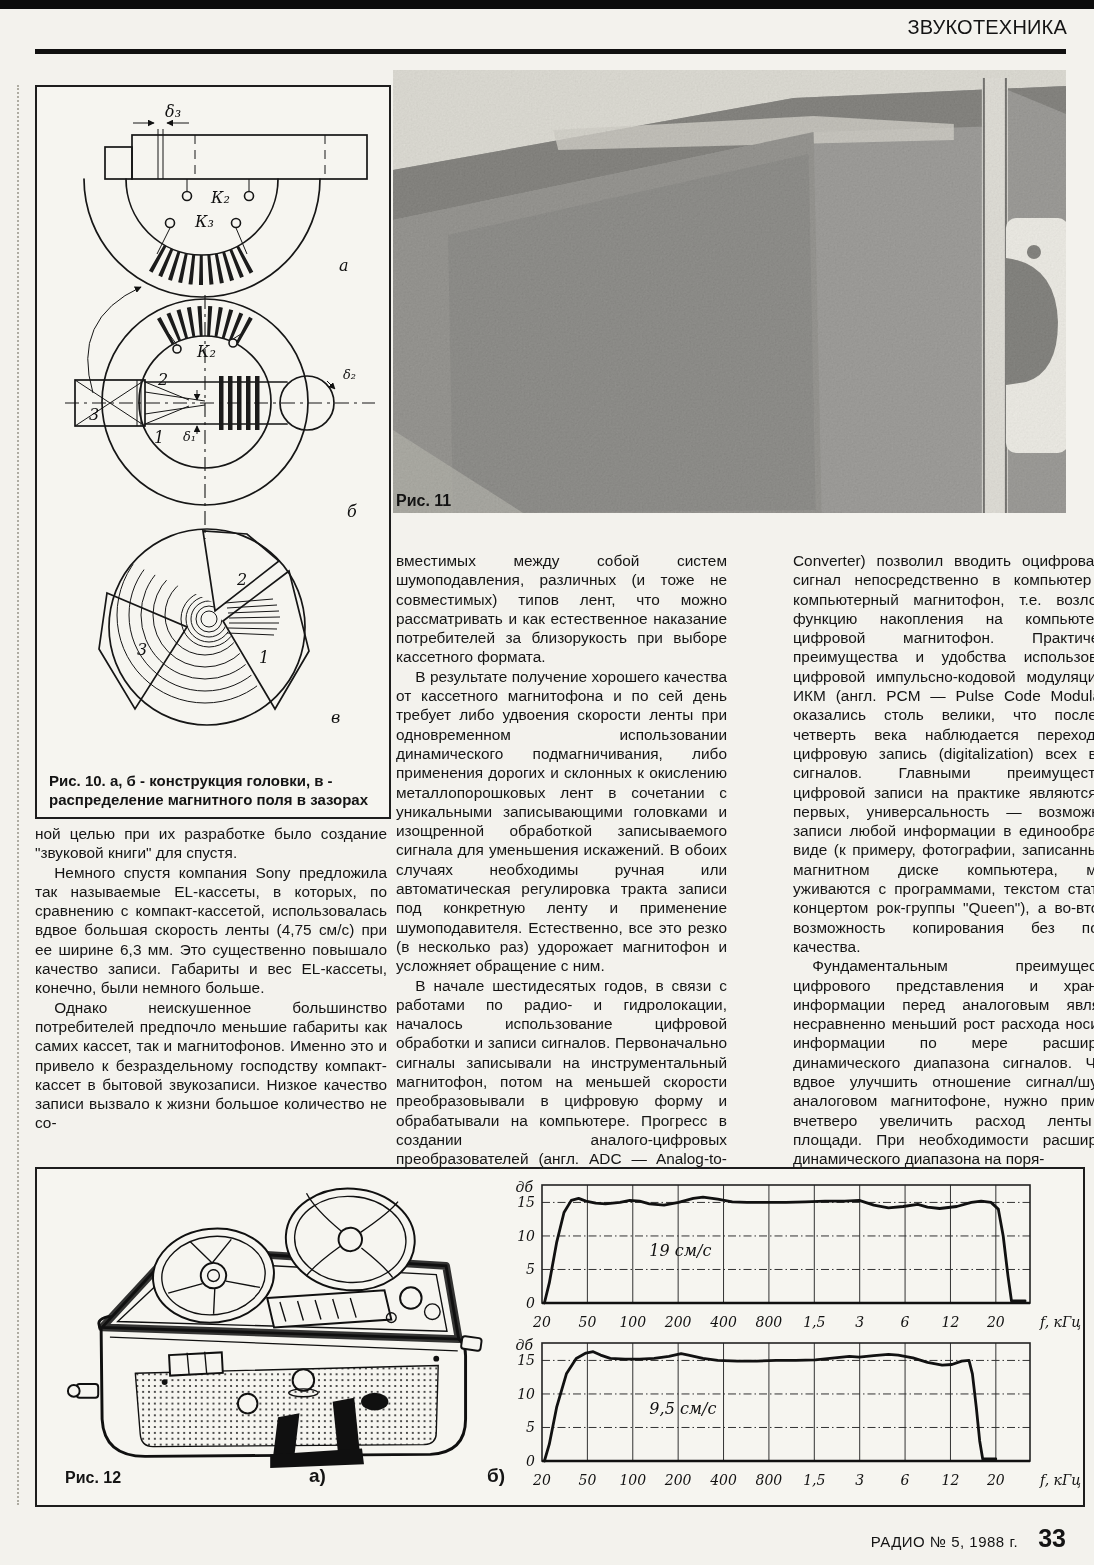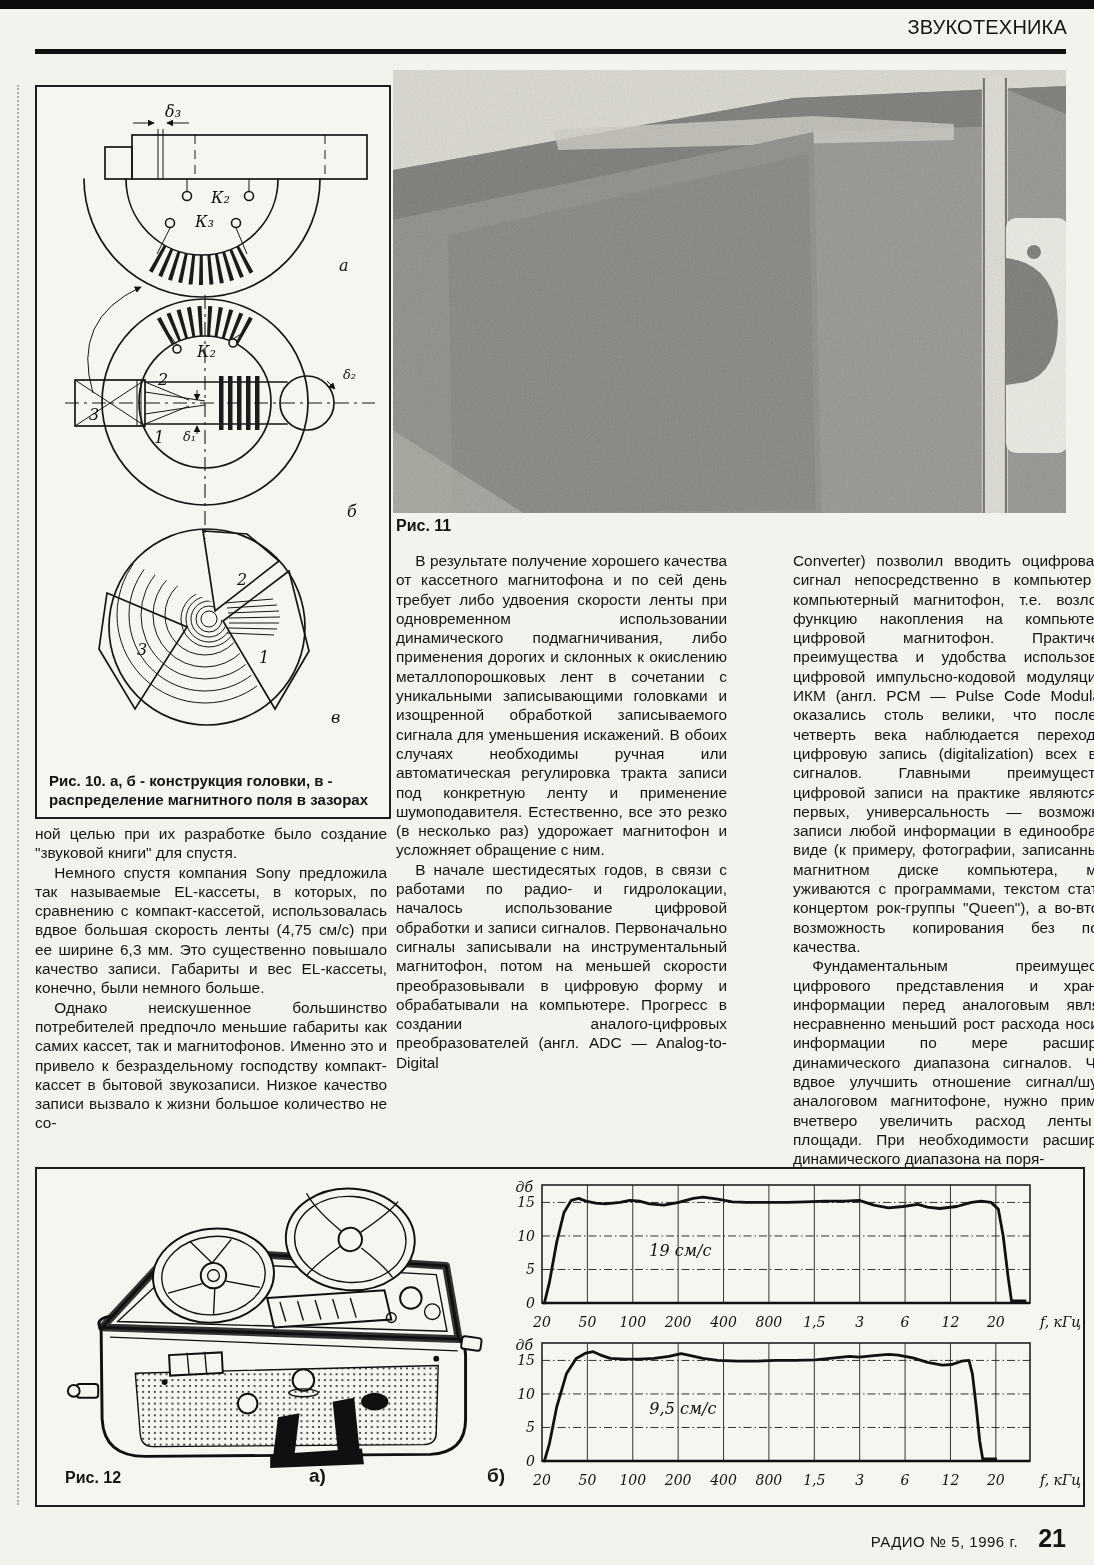--- a/index.html
+++ b/index.html
@@ -7,21 +7,21 @@
   .topbar{position:absolute;left:0;top:0;width:100%;height:9px;background:#0c0c0c;}
   .scanline{position:absolute;left:17px;top:85px;height:1420px;width:0;border-left:2px dotted #aeaca2;}
   .section-title{position:absolute;top:16px;right:27px;font-size:20px;font-weight:normal;letter-spacing:0.2px;}
   .rule{position:absolute;left:35px;right:28px;top:49px;height:5px;background:#101010;}
   .figbox{position:absolute;border:2px solid #1d1d1d;background:#f6f5f0;}
   #fig10{left:35px;top:85px;width:352px;height:730px;}
   #fig10 svg{position:absolute;left:0;top:0;overflow:visible;}
   .fig10-caption{position:absolute;left:12px;right:8px;bottom:8px;font-weight:bold;font-size:15px;line-height:19px;}
   .photo{position:absolute;left:393px;top:70px;width:673px;height:443px;}
   .caption{position:absolute;font-weight:bold;font-size:16px;}
-  #cap11{left:396px;top:517px;text-align:right;}
+  #cap11{left:396px;top:492px;text-align:right;}
   .col{position:absolute;font-size:15.4px;line-height:19.3px;text-align:justify;hyphens:auto;}
   .para{margin:0;}
   .para.ind{text-indent:1.25em;}
   #colL{left:35px;top:824px;width:352px;}
   #colM{left:396px;top:551px;width:331px;}
   #colR{left:768px;top:551px;width:338px;margin-left:25px;}
   #fig12{left:35px;top:1167px;width:1046px;height:336px;}
   #recorder{position:absolute;left:10px;top:4px;width:460px;height:298px;}
   .chart{position:absolute;left:467px;width:578px;height:156px;}
   #chartA{top:10px;}
@@ -199,20 +199,21 @@
     </svg>
   </div>
   <div class="caption" id="cap11">Рис. 11</div>
 
   <div class="col" id="colL">
       <p class="para">ной целью при их разработке было создание "звуковой книги" для спустя.</p>
       <p class="para ind">Немного спустя компания Sony предложила так называемые EL-кассеты, в которых, по сравнению с компакт-кассетой, использовалась вдвое большая скорость ленты (4,75 см/с) при ее ширине 6,3 мм. Это существенно повышало качество записи. Габариты и вес EL-кассеты, конечно, были немного больше.</p>
       <p class="para ind">Однако неискушенное большинство потребителей предпочло меньшие габариты как самих кассет, так и магнитофонов. Именно это и привело к безраздельному господству компакт-кассет в бытовой звукозаписи. Низкое качество записи вызвало к жизни большое количество не со-</p>
     </div>
   <div class="col" id="colM">
+      <p class="para">вместимых между собой систем шумоподавления, различных (и тоже не совместимых) типов лент, что можно рассматривать и как естественное наказание потребителей за близорукость при выборе кассетного формата.</p>
       <p class="para ind">В результате получение хорошего качества от кассетного магнитофона и по сей день требует либо удвоения скорости ленты при одновременном использовании динамического подмагничивания, либо применения дорогих и склонных к окислению металлопорошковых лент в сочетании с уникальными записывающими головками и изощренной обработкой записываемого сигнала для уменьшения искажений. В обоих случаях необходимы ручная или автоматическая регулировка тракта записи под конкретную ленту и применение шумоподавителя. Естественно, все это резко (в несколько раз) удорожает магнитофон и усложняет обращение с ним.</p>
       <p class="para ind">В начале шестидесятых годов, в связи с работами по радио- и гидролокации, началось использование цифровой обработки и записи сигналов. Первоначально сигналы записывали на инструментальный магнитофон, потом на меньшей скорости преобразовывали в цифровую форму и обрабатывали на компьютере. Прогресс в создании аналого-цифровых преобразователей (англ. ADC — Analog-to-Digital</p>
     </div>
   <div class="col" id="colR">
       <p class="para">Converter) позволил вводить оцифрованный сигнал непосредственно в компьютер или компьютерный магнитофон, т.е. возложить функцию накопления на компьютерный цифровой магнитофон. Практические преимущества и удобства использования цифровой импульсно-кодовой модуляции — ИКМ (англ. PCM — Pulse Code Modulation) оказались столь велики, что последние четверть века наблюдается переход на цифровую запись (digitalization) всех видов сигналов. Главными преимуществами цифровой записи на практике являются, во-первых, универсальность — возможность записи любой информации в единообразном виде (к примеру, фотографии, записанные на магнитном диске компьютера, мирно уживаются с программами, текстом статьи и концертом рок-группы "Queen"), а во-вторых, возможность копирования без потери качества.</p>
       <p class="para ind">Фундаментальным преимуществом цифрового представления и хранения информации перед аналоговым является несравненно меньший рост расхода носителя информации по мере расширения динамического диапазона сигналов. Чтобы вдвое улучшить отношение сигнал/шум в аналоговом магнитофоне, нужно примерно вчетверо увеличить расход ленты по площади. При необходимости расширения динамического диапазона на поря-</p>
     </div>
 
   <div class="figbox" id="fig12">
     <svg id="recorder" viewBox="0 0 470 305">
@@ -341,16 +342,16 @@
           <rect x="38" y="6" width="488" height="118" class="frame"></rect>
           <line x1="38" y1="124" x2="526" y2="124" class="axis"></line>
           <text x="29" y="13" class="tick" text-anchor="end">дб</text>
           <text x="536" y="148" class="tick" text-anchor="start">f, кГц</text>
           <text x="145.36" y="77.06818181818181" class="serieslabel">9,5 см/с</text>
           <polyline points="40.4,124.0 45.3,107.2 52.6,70.4 62.4,36.8 72.2,21.4 81.9,16.1 89.2,14.7 96.6,18.1 106.3,21.4 121.0,22.1 135.6,22.1 150.2,21.4 164.9,19.4 177.1,16.7 184.4,18.1 199.0,21.4 213.7,23.4 233.2,24.1 252.7,24.1 272.2,23.4 291.8,23.4 311.3,22.8 330.8,20.8 345.4,19.4 355.2,20.1 369.8,18.7 384.5,17.4 394.2,18.1 408.9,20.8 423.5,25.4 438.2,28.1 447.9,27.5 457.7,24.1 465.0,23.4 468.4,36.8 472.3,70.4 475.7,103.9 478.7,122.0 491.8,122.0" class="curve"></polyline>
         </svg></div>
   </div>
 
   <div class="footer">
-    <span class="journal">РАДИО № 5, 1996 г.</span>
-    <span class="pagenum">21</span>
+    <span class="journal">РАДИО № 5, 1988 г.</span>
+    <span class="pagenum">33</span>
   </div>
 </div>
 
 </body></html>

